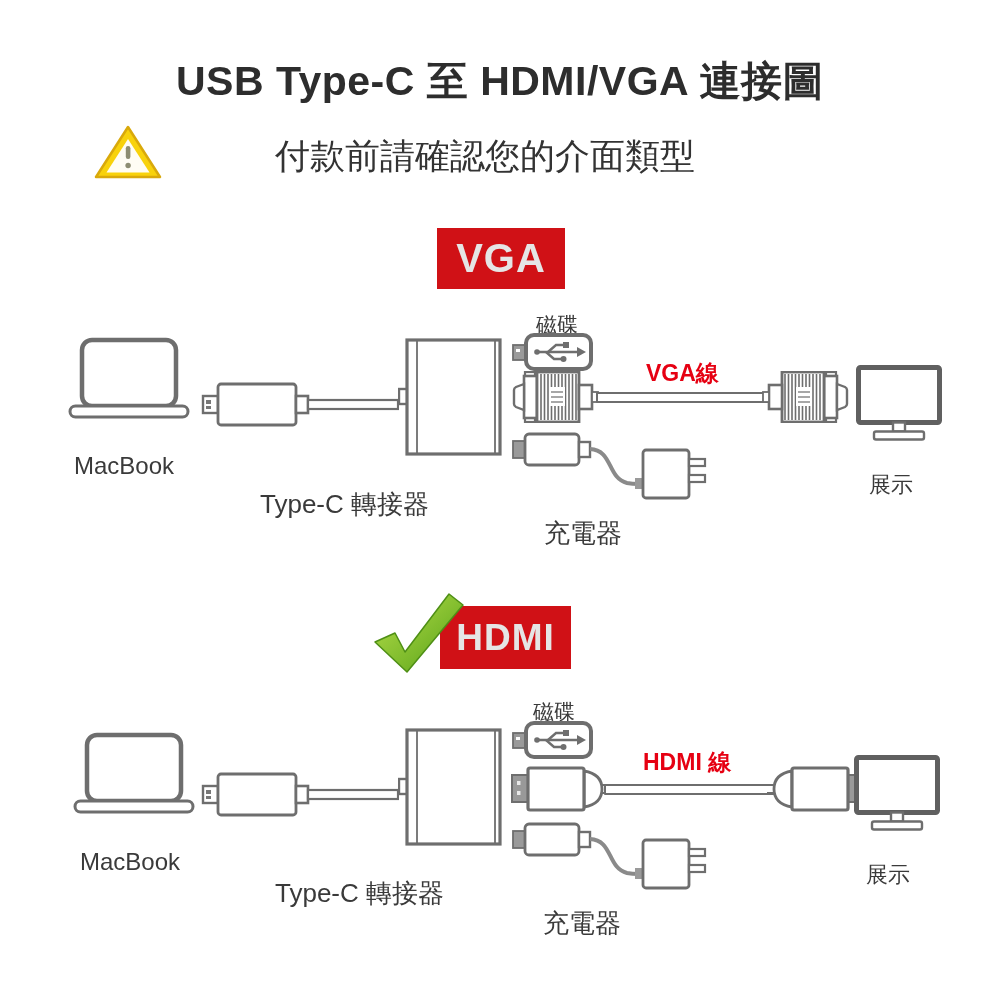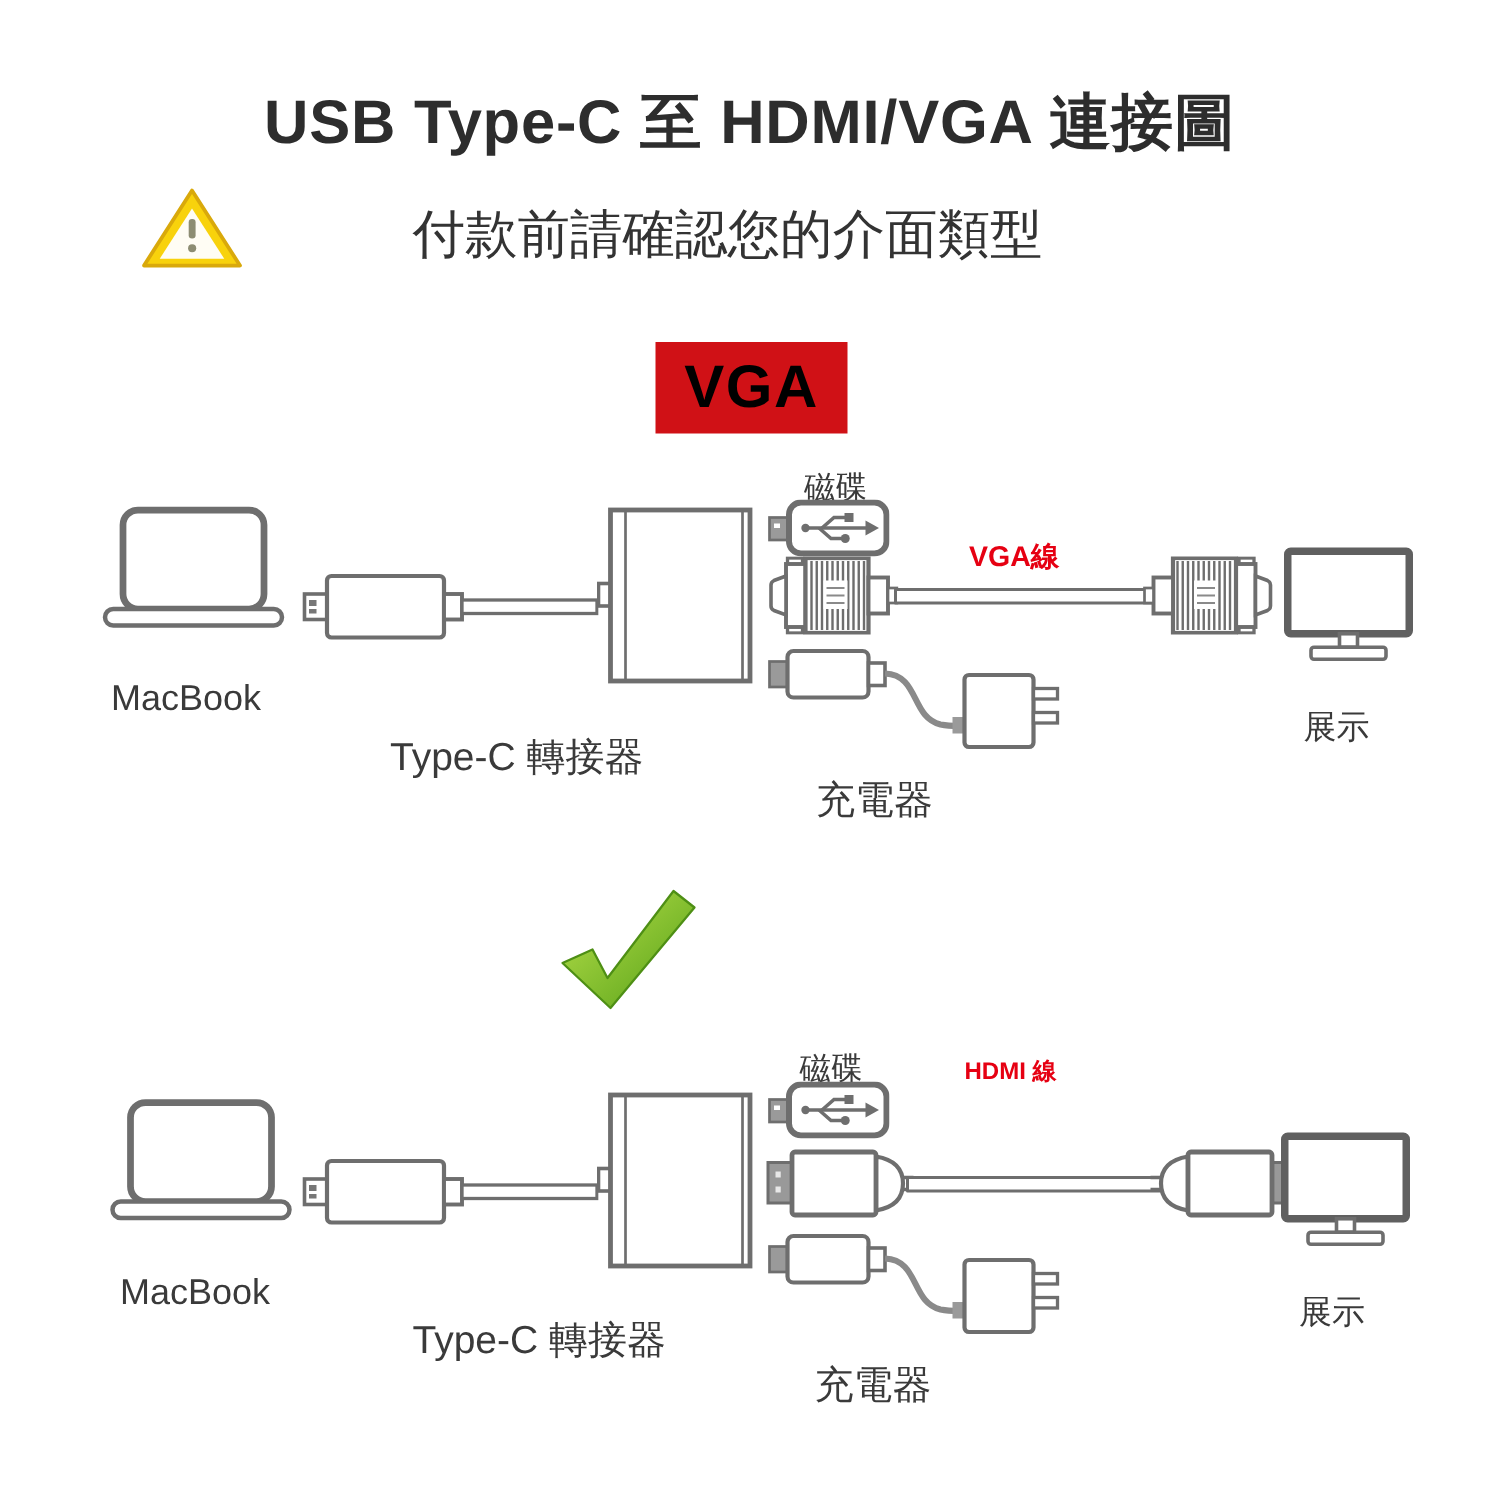--- a/index.html
+++ b/index.html
@@ -12,21 +12,21 @@
   .abs { position:absolute; }
   .title {
     left:0; top:54px; width:1000px; text-align:center;
     font-size:41px; font-weight:700; color:#2d2d2d; letter-spacing:0.5px;
   }
   .subtitle {
     left:150px; top:133px; width:670px; text-align:center;
     font-size:35px; font-weight:500; color:#333333;
   }
   .badge {
-    background:#d01116; color:#000000; font-weight:700;
+    background:#d01116; color:#e5e5e5; font-weight:700;
     display:flex; align-items:center; justify-content:center;
     letter-spacing:1px;
   }
   .badge.vga  { left:437px; top:228px; width:128px; height:61px; font-size:40px; }
   .badge.hdmi { left:440px; top:606px; width:131px; height:63px; font-size:37px; z-index:1; }
   .lbl { white-space:nowrap; }
   .lbl.dark { color:#3a3a3a;margin-top:12px; }
   .lbl.red  { color:#e60012; font-weight:600; }
   .cable {
     position:absolute; background:#ffffff;
@@ -106,21 +106,21 @@
       <path d="M13 13 L5 16 Q3 17 3 19 L3 33 Q3 35 5 36 L13 39 Z" fill="#ffffff" stroke="#6e6e6e" stroke-width="2.4"></path>
       <rect x="26" y="1" width="42" height="50" fill="#ffffff" stroke="#6e6e6e" stroke-width="2.8"></rect>
       <path d="M30 3 V49 M33.5 3 V49 M37 3 V49 M40.5 3 V49 M44 3 V49 M47.5 3 V49 M51 3 V49 M54.5 3 V49 M58 3 V49 M61.5 3 V49 M65 3 V49" stroke="#6e6e6e" stroke-width="1.6"></path>
       <rect x="38" y="16" width="16" height="19" fill="#ffffff"></rect>
       <path d="M40 21 H52 M40 26 H52 M40 31 H52" stroke="#8a8a8a" stroke-width="1.4"></path>
       <rect x="68" y="14" width="13" height="24" fill="#ffffff" stroke="#6e6e6e" stroke-width="2.6"></rect>
       <rect x="81" y="21" width="6" height="10" fill="#ffffff" stroke="#6e6e6e" stroke-width="1.8"></rect>
     </svg>
   </div>
 
-  <div class="abs lbl red" style="left:646px; top:358px; font-size:19px;">VGA線</div>
+  <div class="abs lbl red" style="left:646px; top:358px; font-size:23px;">VGA線</div>
 
   <div class="cable" style="left:596px; top:392px; width:172px; height:7px;"></div>
 
   <div class="abs" style="left:762px; top:371px; transform:scaleX(-1);">
     <svg width="88" height="52" viewBox="0 0 88 52">
       <rect x="14" y="1" width="10" height="9" fill="#ffffff" stroke="#6e6e6e" stroke-width="2.2"></rect>
       <rect x="14" y="42" width="10" height="9" fill="#ffffff" stroke="#6e6e6e" stroke-width="2.2"></rect>
       <rect x="13" y="5" width="13" height="42" fill="#ffffff" stroke="#6e6e6e" stroke-width="2.6"></rect>
       <path d="M13 13 L5 16 Q3 17 3 19 L3 33 Q3 35 5 36 L13 39 Z" fill="#ffffff" stroke="#6e6e6e" stroke-width="2.4"></path>
       <rect x="26" y="1" width="42" height="50" fill="#ffffff" stroke="#6e6e6e" stroke-width="2.8"></rect>
@@ -163,20 +163,21 @@
       <defs>
         <linearGradient id="checkGrad" x1="0" y1="0" x2="1" y2="1">
           <stop offset="0" stop-color="#b9e14c"></stop>
           <stop offset="1" stop-color="#55a016"></stop>
         </linearGradient>
       </defs>
       <polygon points="12,54 32,45 42,64 86,6 100,17 44,84" fill="url(#checkGrad)" stroke="#4e8f15" stroke-width="1.5" stroke-linejoin="round"></polygon>
     </svg>
   </div>
 
+  <div class="abs badge hdmi">HDMI</div>
 
   <div class="abs lbl dark" style="left:533px; top:686px; font-size:21px;">磁碟</div>
 
   <div class="abs" style="left:73px; top:732px;">
     <svg width="122" height="86" viewBox="0 0 122 86">
       <rect x="14" y="3" width="94" height="66" rx="10" fill="#ffffff" stroke="#6e6e6e" stroke-width="4.5"></rect>
       <rect x="2" y="69" width="118" height="11" rx="5.5" fill="#ffffff" stroke="#6e6e6e" stroke-width="3"></rect>
     </svg>
   </div>
 
@@ -219,21 +220,21 @@
     <svg width="100" height="48" viewBox="0 0 100 48">
       <rect x="2" y="10" width="17" height="27" fill="#999999" stroke="#6e6e6e" stroke-width="2"></rect>
       <rect x="7" y="16" width="3.5" height="4" fill="#e8e8e8"></rect>
       <rect x="7" y="26" width="3.5" height="4" fill="#e8e8e8"></rect>
       <path d="M74 6 Q92 9 92 24 Q92 39 74 42 Z" fill="#ffffff" stroke="#6e6e6e" stroke-width="2.8"></path>
       <rect x="18" y="3" width="56" height="42" rx="2" fill="#ffffff" stroke="#6e6e6e" stroke-width="3.2"></rect>
       <path d="M91 20 H99 M91 28 H99" stroke="#6e6e6e" stroke-width="2.2"></path>
     </svg>
   </div>
 
-  <div class="abs lbl red" style="left:643px; top:704px; font-size:16px;">HDMI 線</div>
+  <div class="abs lbl red" style="left:643px; top:747px; font-size:23px;">HDMI 線</div>
 
   <div class="cable" style="left:604px; top:784px; width:168px; height:7px;"></div>
 
   <div class="abs" style="left:766px; top:765px; transform:scaleX(-1);">
     <svg width="100" height="48" viewBox="0 0 100 48">
       <rect x="2" y="10" width="17" height="27" fill="#999999" stroke="#6e6e6e" stroke-width="2"></rect>
       <rect x="7" y="16" width="3.5" height="4" fill="#e8e8e8"></rect>
       <rect x="7" y="26" width="3.5" height="4" fill="#e8e8e8"></rect>
       <path d="M74 6 Q92 9 92 24 Q92 39 74 42 Z" fill="#ffffff" stroke="#6e6e6e" stroke-width="2.8"></path>
       <rect x="18" y="3" width="56" height="42" rx="2" fill="#ffffff" stroke="#6e6e6e" stroke-width="3.2"></rect>

